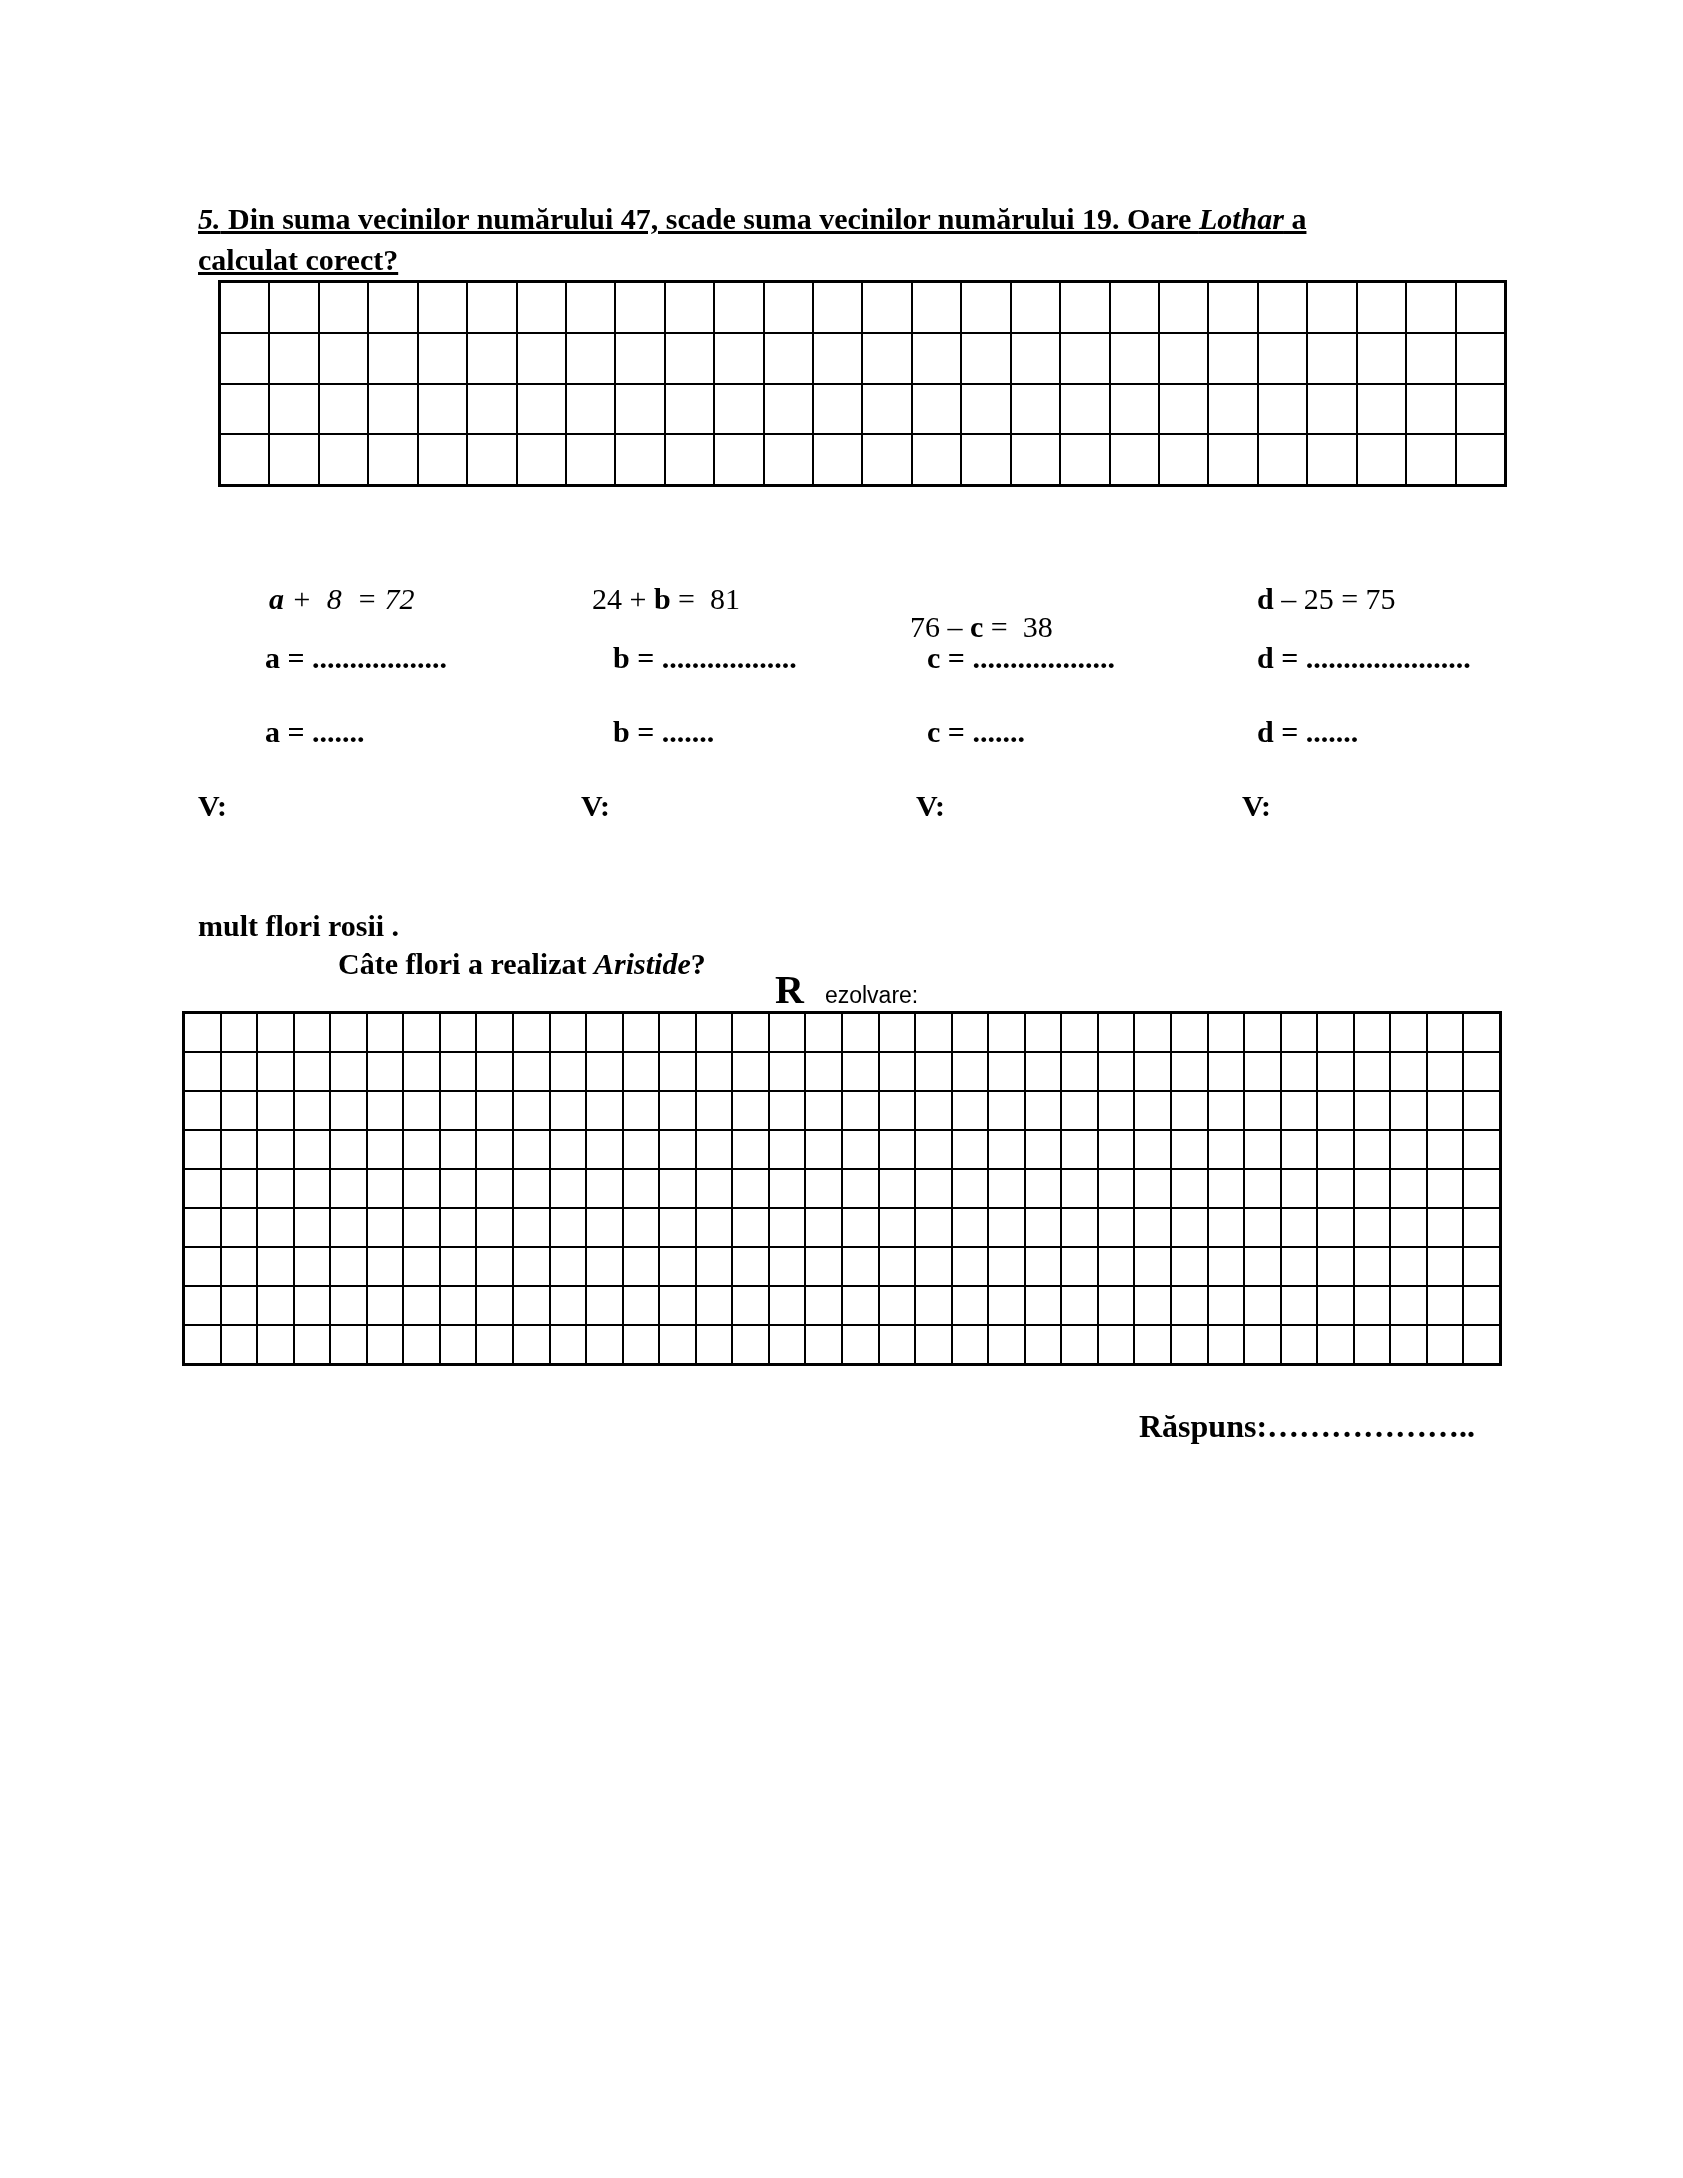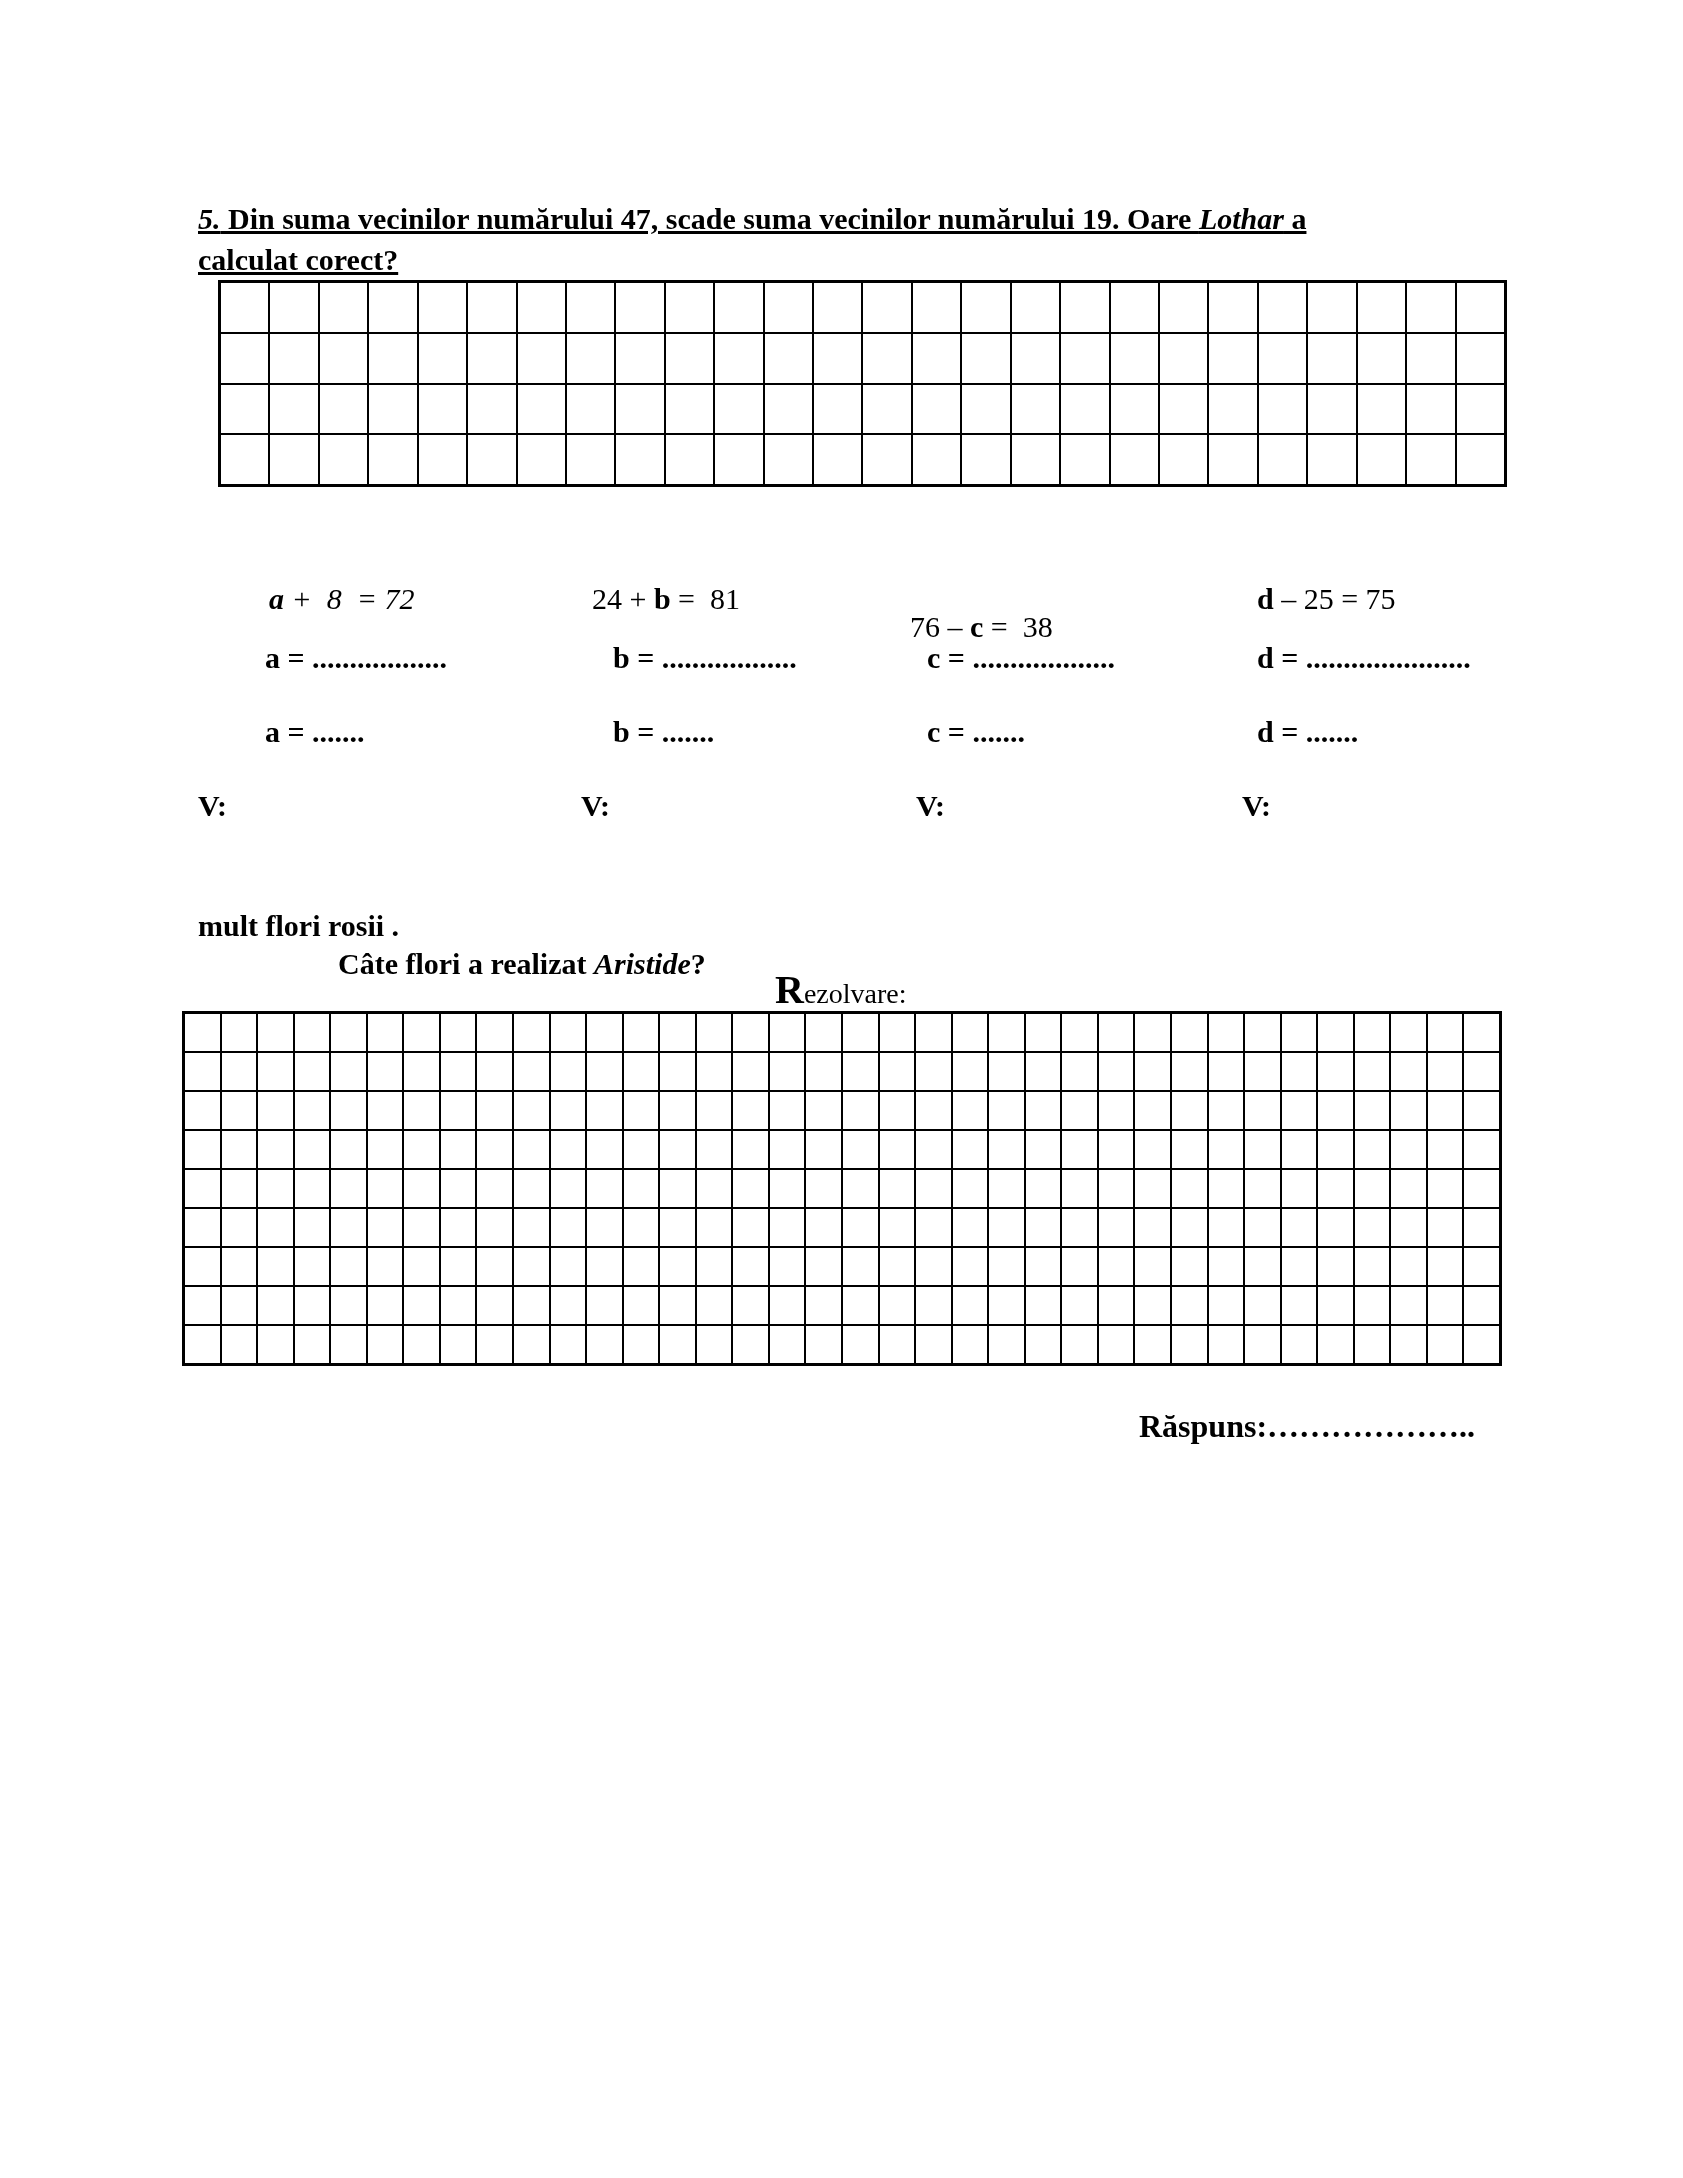--- a/index.html
+++ b/index.html
@@ -9,21 +9,21 @@
   .i{font-style:italic;}
   .body-text{font-size:30px;line-height:41px;font-weight:700;}
   .eq{font-size:30px;white-space:pre;line-height:34px;}
   .eq .var{font-weight:700;}
   .eq.allb{font-weight:700;}
   .vlab{font-size:30px;font-weight:700;}
   .tab{display:inline-block;width:83px;}
   .grid{display:grid;background:#000;gap:2px;border:3px solid #000;box-sizing:border-box;}
   .grid .cell{background:#fff;}
   .rez-initial{font-family:"Liberation Serif",serif;font-size:40px;font-weight:700;}
-  .rez-rest{font-family:Liberation Serif, serif;font-size:28px;font-weight:400;}
+  .rez-rest{font-family:Liberation Sans, sans-serif;font-size:23px;font-weight:400;margin-left:21px;}
   .raspuns{font-size:32px;font-weight:700;white-space:pre;text-align:center;}
 </style>
 </head>
 <body>
 
 <div class="page">
 
   <div class="abs body-text" style="left:198px;top:198px;width:1317px;text-decoration:underline;">
     <span class="i">5.</span><span> Din suma vecinilor numărului 47, scade suma vecinilor numărului 19. Oare </span><span class="i">Lothar</span><span> a</span><br>
     <span>calculat corect?</span>

